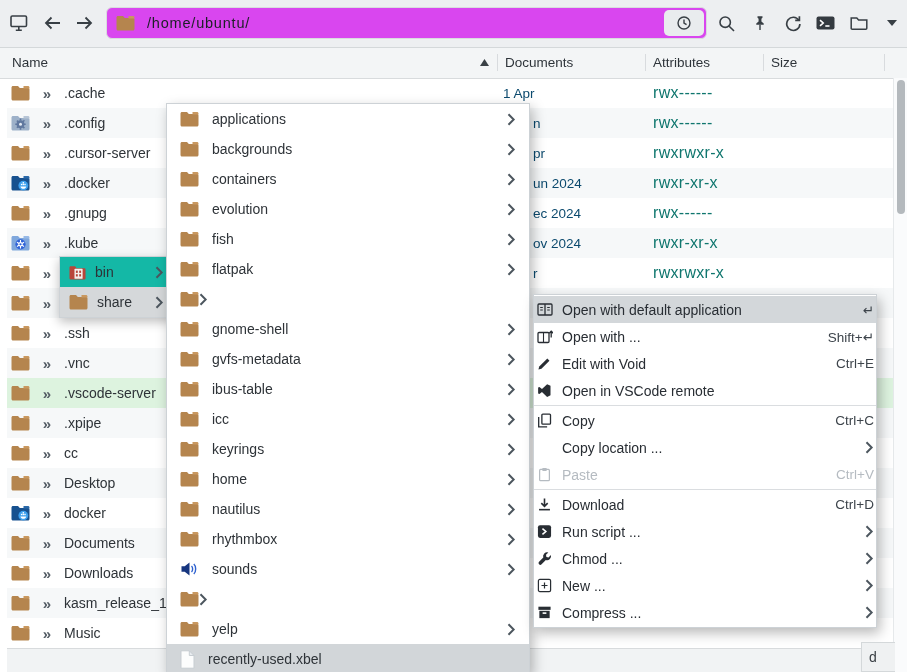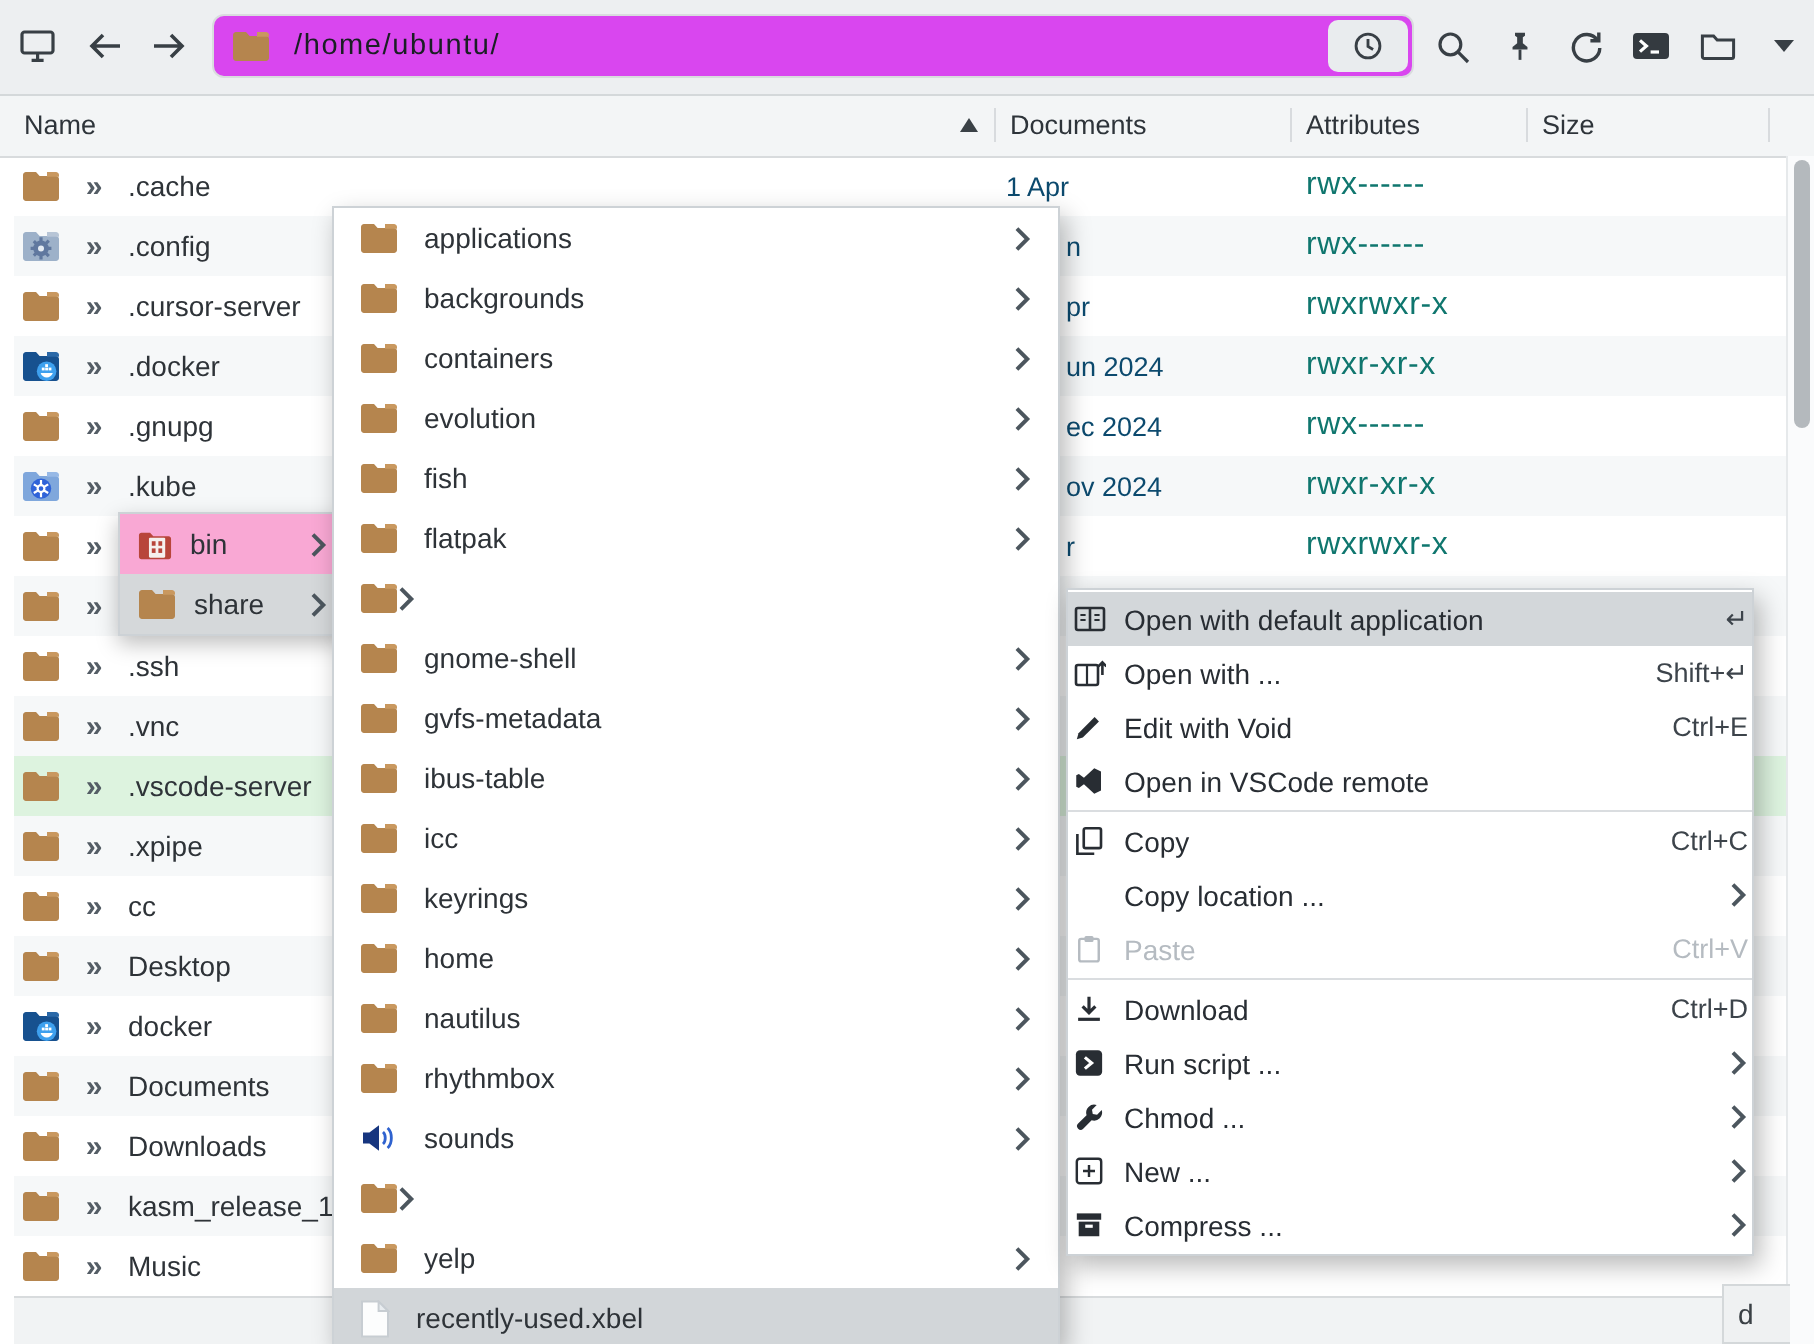--- a/index.html
+++ b/index.html
@@ -35,21 +35,21 @@
   .fmod{position:absolute;left:496px;font-size:13.5px;color:#0c4a6e;white-space:nowrap}
   .fmod.partial{padding-left:30px}
   .fattr{position:absolute;left:646px;font-size:16px;color:#0f766e;letter-spacing:.3px}
   #bottom-strip{position:absolute;top:648px;left:7px;width:886px;height:24px;background:#f1f3f4;border-top:1px solid #d8dbdd;z-index:1}
 
   
   #scroll-track{position:absolute;left:893px;top:78px;width:14px;height:594px;background:#fafbfc;border-left:1px solid #e6e9eb;z-index:8;box-sizing:border-box}
   #scroll-thumb{position:absolute;left:3px;top:2px;width:8px;height:134px;border-radius:4px;background:#b4b9bd}
 
   
-  #mini-menu{position:absolute;left:59px;top:256px;width:113px;background:#f9a8d4;border:1px solid #cdd2d6;box-shadow:0 4px 10px rgba(0,0,0,.25);z-index:20}
+  #mini-menu{position:absolute;left:59px;top:256px;width:113px;background:#14b8a6;border:1px solid #cdd2d6;box-shadow:0 4px 10px rgba(0,0,0,.25);z-index:20}
   .mrow{height:30px;display:flex;align-items:center;padding:0 9px}
   .mrow.hover{background:#d5d8da}
   .mlabel{margin-left:9px;flex:1}
 
   
   #folder-menu{position:absolute;left:166px;top:103px;width:364px;height:570px;background:#fff;border:1px solid #cdd2d6;box-shadow:3px 5px 12px rgba(0,0,0,.28);overflow:hidden;z-index:30;box-sizing:border-box}
   .smrow{height:30px;display:flex;align-items:center;padding:0 13px}
   .smrow.sel{background:#d2d6d9}
   .smlabel{margin-left:13px;flex:1;white-space:nowrap}
 

